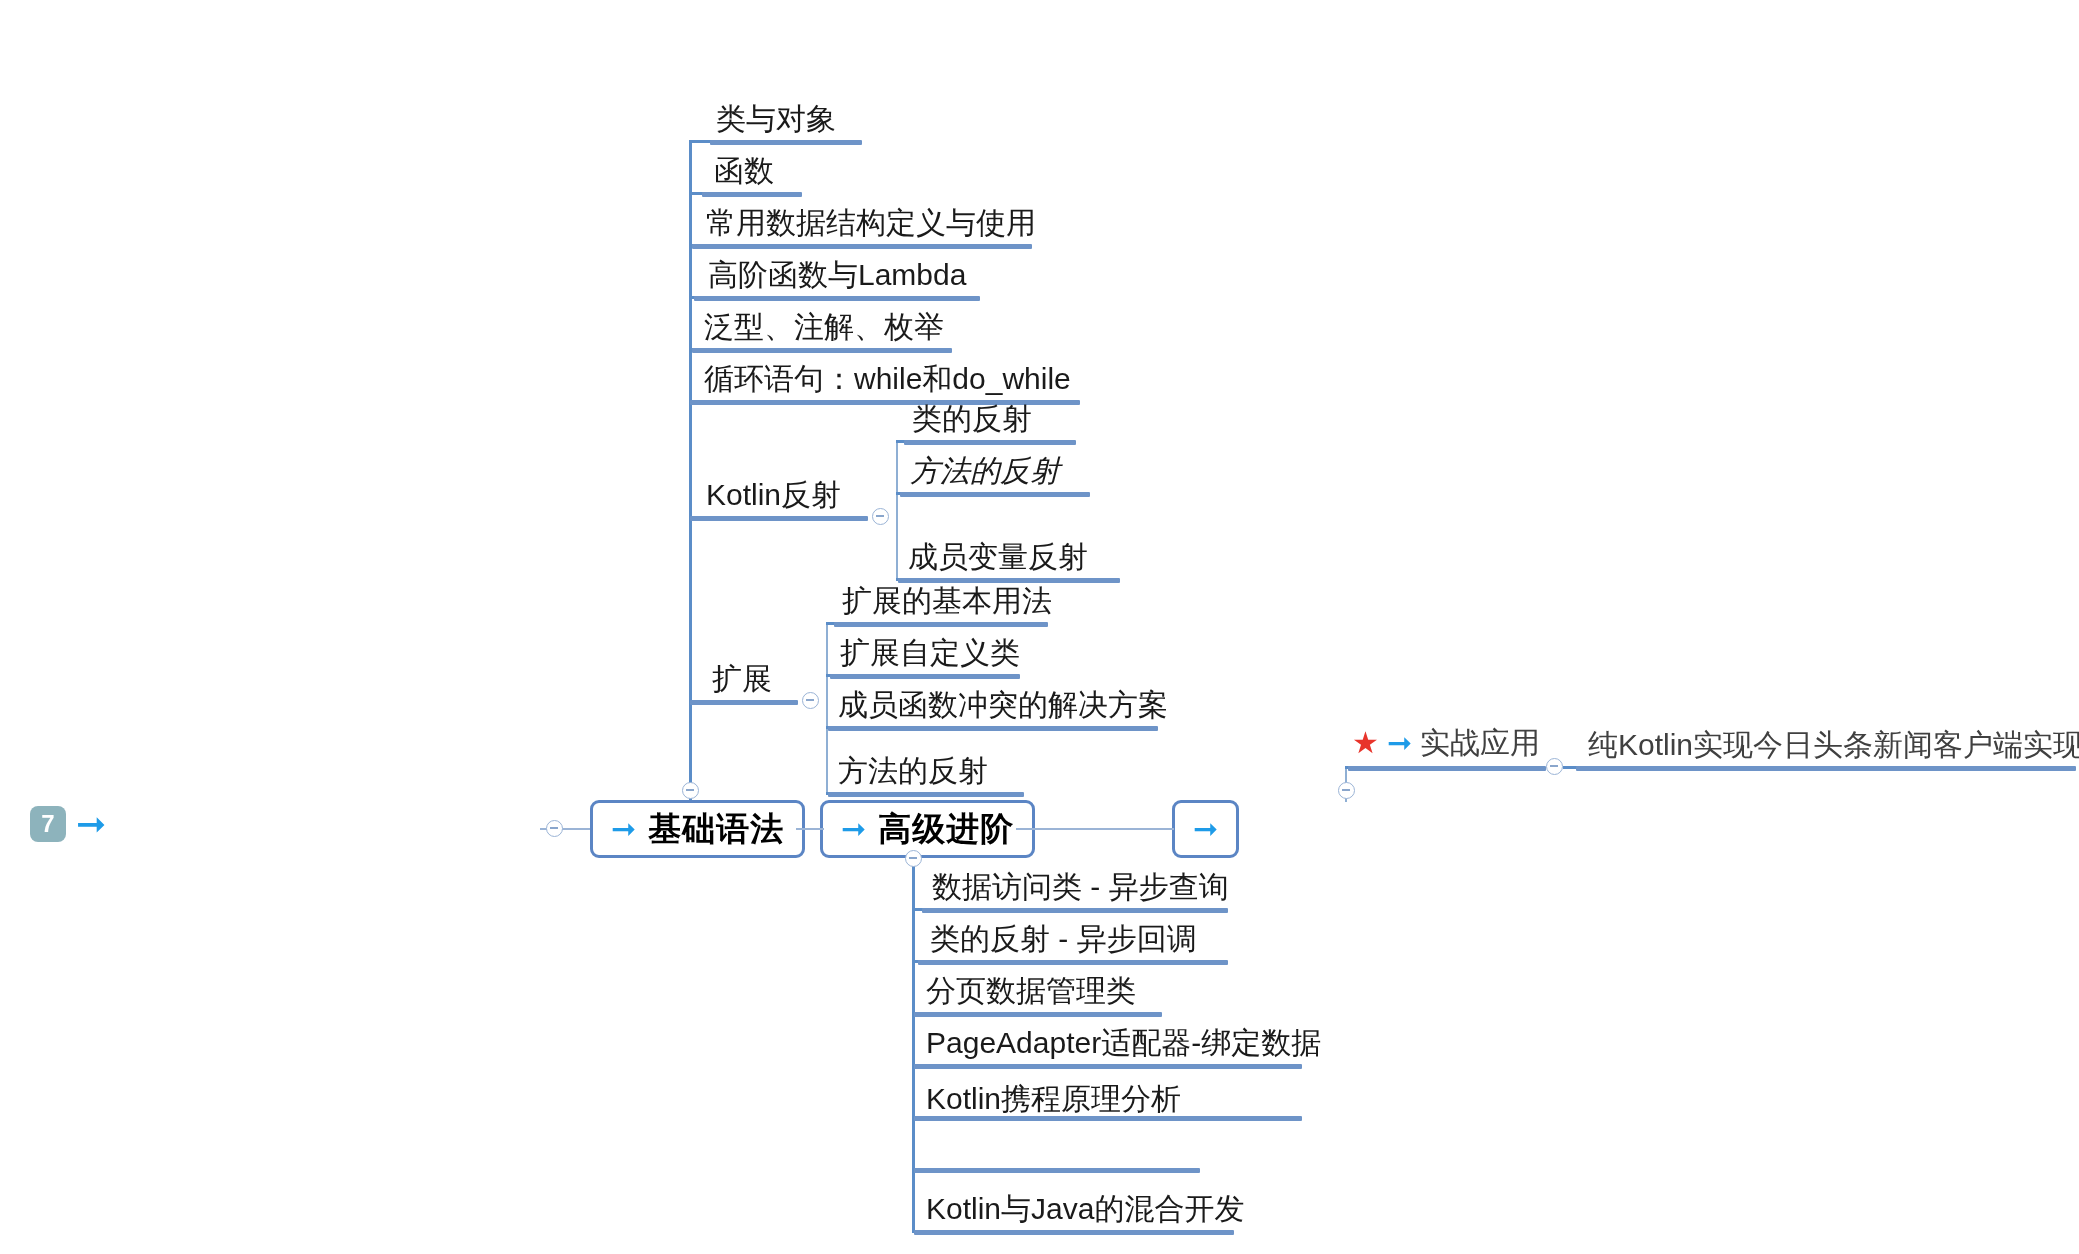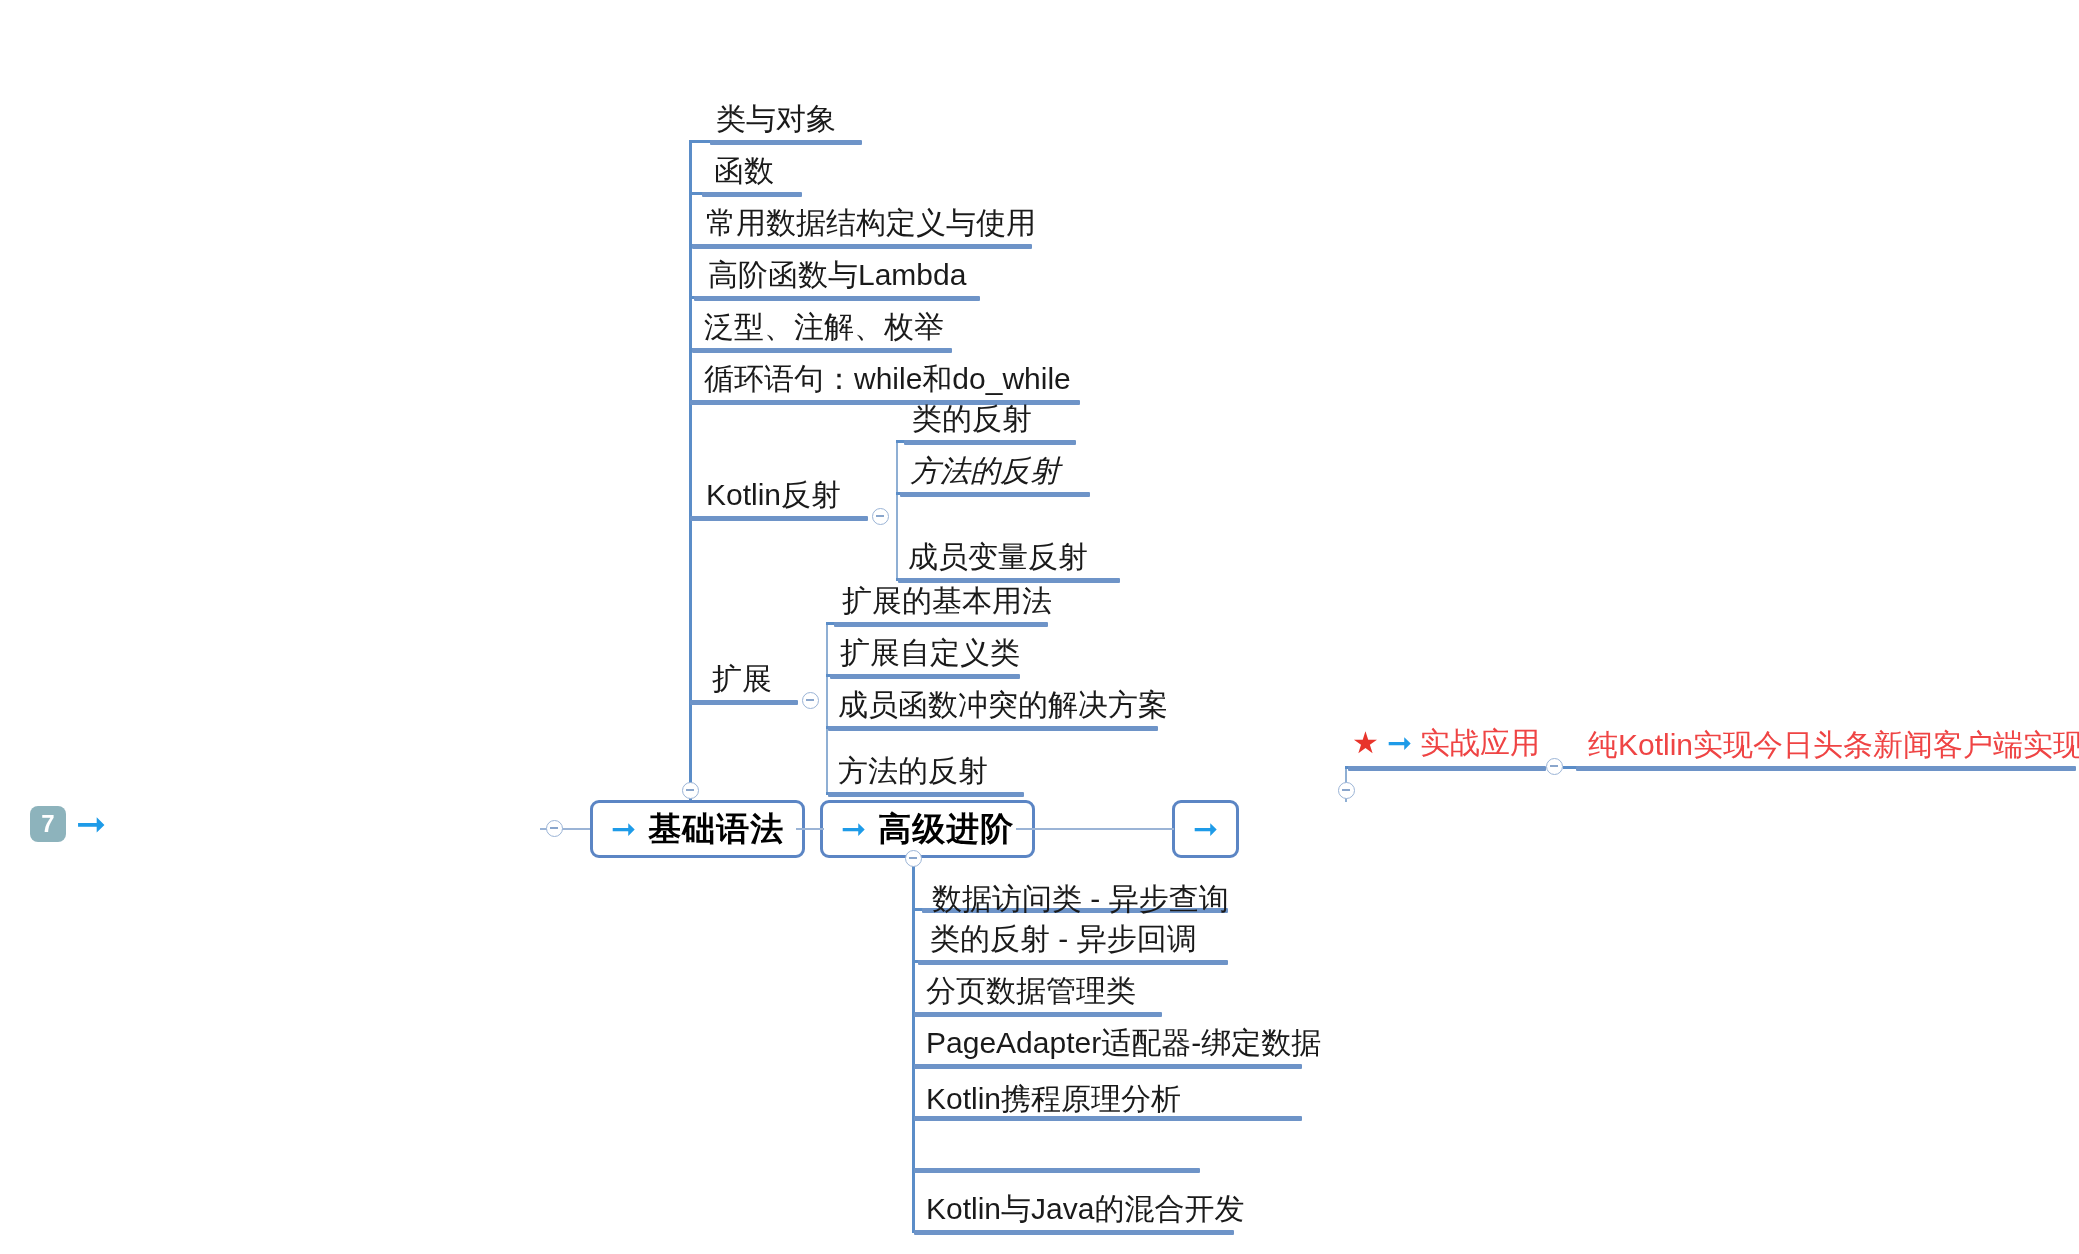--- a/index.html
+++ b/index.html
@@ -44,21 +44,21 @@
   
   .leaf {
     position: absolute;
     white-space: nowrap;
     color: #1a1a1a;
     font-size: 30px;
     line-height: 1;
     font-weight: 400;
   }
   .leaf.blue {
-    color: #ef4444;
+    color: #404040;
   }
   
   .branch {
     position: absolute;
     box-sizing: border-box;
     border: 3px solid #5B85C4;
     border-radius: 9px;
     background: #ffffff;
     display: flex;
     align-items: center;
@@ -240,21 +240,21 @@
 
   <div class="hline" style="left:826px; top:792px; width:20px;"></div>
   <div class="underline" style="left:828px; top:792px; width:196px;"></div>
   <div class="leaf" style="left:838px; top:756px;">方法的反射</div>
 
   <div class="vline" style="left:912px; top:858px; height:372px;"></div>
   <div class="handle" style="left:905px; top:850px;"></div>
 
   <div class="hline" style="left:912px; top:908px; width:22px;"></div>
   <div class="underline" style="left:922px; top:908px; width:306px;"></div>
-  <div class="leaf" style="left:932px; top:872px;margin-top:12px;">数据访问类 - 异步查询</div>
+  <div class="leaf" style="left:932px; top:872px;">数据访问类 - 异步查询</div>
 
   <div class="hline" style="left:912px; top:960px; width:22px;"></div>
   <div class="underline" style="left:918px; top:960px; width:310px;"></div>
   <div class="leaf" style="left:930px; top:924px;">类的反射 - 异步回调</div>
 
   <div class="hline" style="left:912px; top:1012px; width:22px;"></div>
   <div class="underline" style="left:914px; top:1012px; width:248px;"></div>
   <div class="leaf" style="left:926px; top:976px;">分页数据管理类</div>
 
   <div class="hline" style="left:912px; top:1064px; width:22px;"></div>

